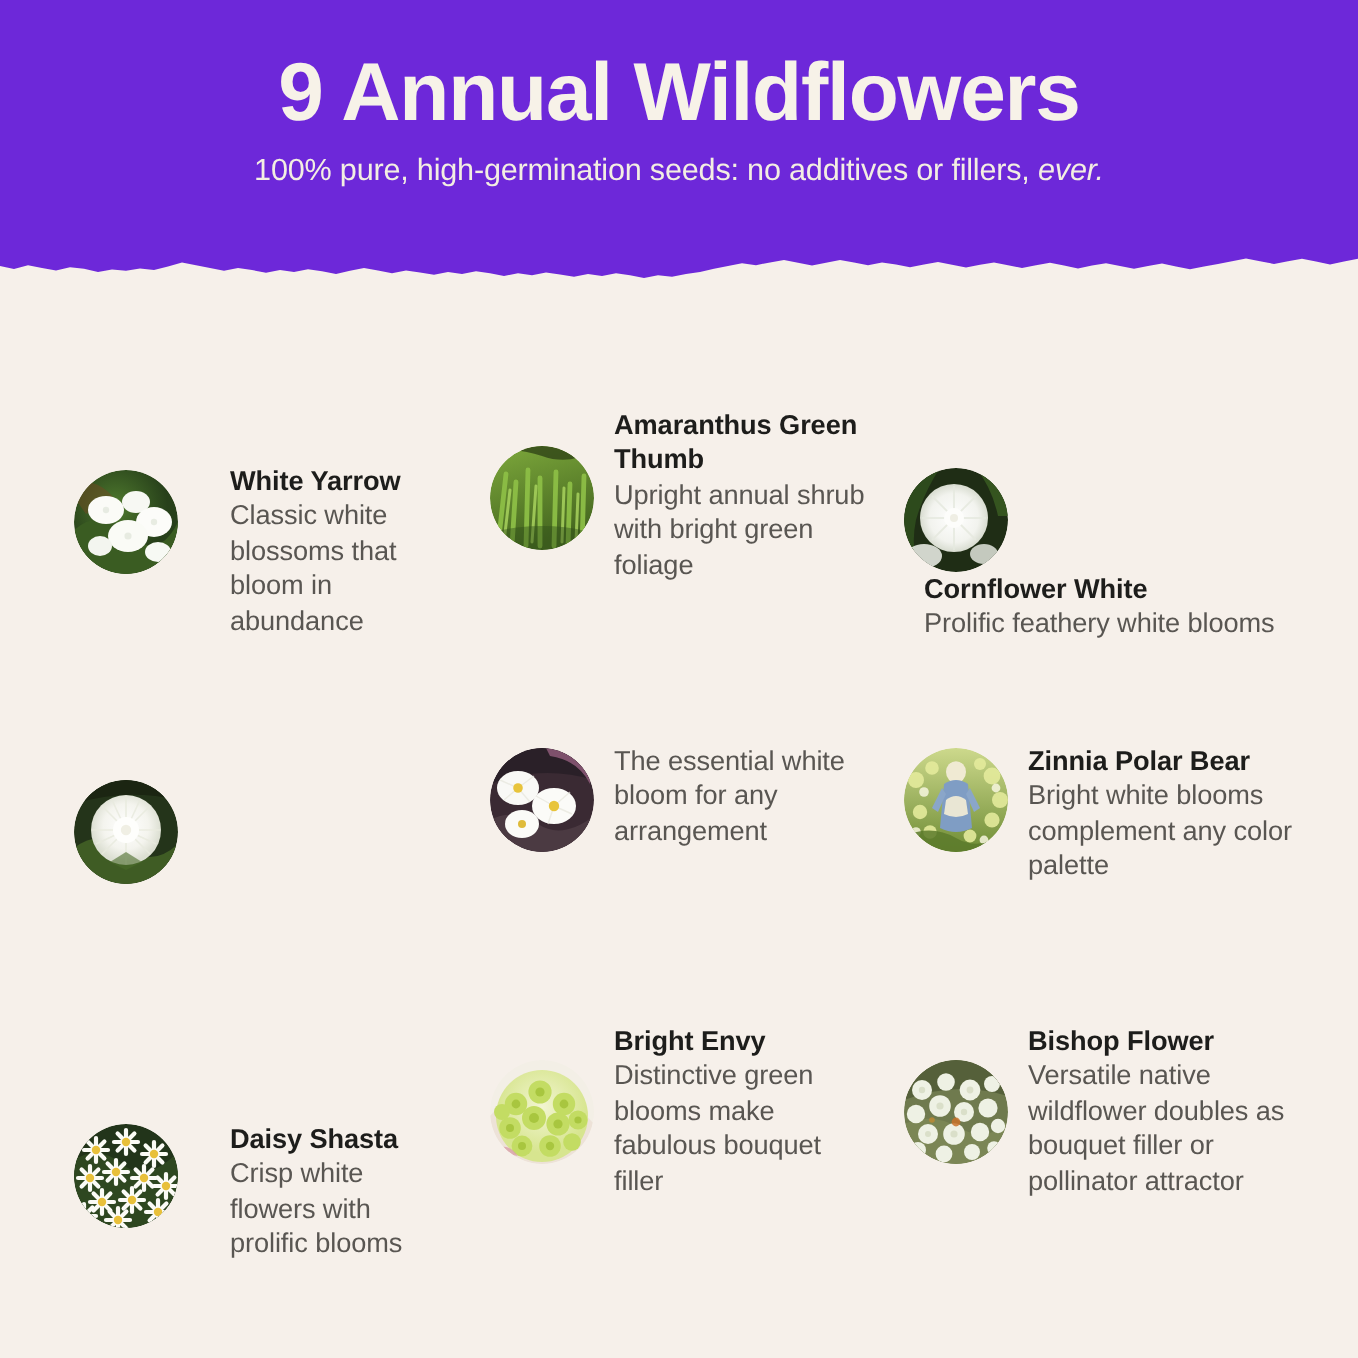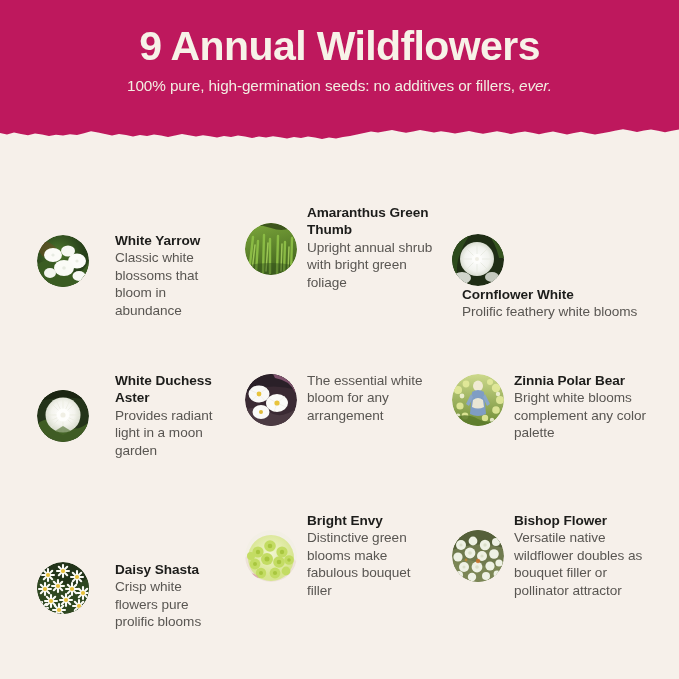--- a/index.html
+++ b/index.html
@@ -13,21 +13,21 @@
     font-family: "Liberation Sans", sans-serif;
     overflow: hidden;
     position: relative;
   }
 
   
   .header {
     position: relative;
     width: 679px;
     height: 144px;
-    background: #be185d;
+    background: #6d28d9;
     box-sizing: border-box;
     padding-top: 24px;
     overflow: hidden;
   }
   .header-title {
     margin: 0;
     text-align: center;
     color: #f7f2e8;
     font-size: 41px;
     font-weight: 700;
@@ -293,24 +293,20 @@
               <path d="M26,25 L19,10"></path>
               <path d="M26,25 L41,32"></path>
               <path d="M26,25 L11,32"></path>
           </g>
           <circle cx="26" cy="25" r="6.5" fill="#fefefc"></circle>
           <circle cx="26" cy="25" r="2.6" fill="#f0efe4"></circle>
           <path d="M18,41 L26,36 L34,41 L26,45 Z" fill="#4a6b2a" opacity="0.6"></path>
         </g>
       </svg>
     </div>
-    <div class="txt">
-      <p class="item-title">White Duchess Aster</p>
-      <p class="item-desc">Provides radiant light in a moon garden</p>
-    </div>
   </div>
 
   <div class="item c2" id="item-5" style="width:190px;">
     <div class="thumb">
       <svg width="52" height="52" viewBox="0 0 52 52">
         <defs>
             <clipPath id="cp5">
               <circle cx="26" cy="26" r="26"></circle>
             </clipPath>
           </defs>
@@ -428,21 +424,21 @@
           <use href="#daisy7" x="14" y="39"></use>
           <use href="#daisy7" x="29" y="38"></use>
           <use href="#daisy7" x="42" y="44"></use>
           <use href="#daisy7" x="5" y="46"></use>
           <use href="#daisy7" x="22" y="48"></use>
         </g>
       </svg>
     </div>
     <div class="txt">
       <p class="item-title">Daisy Shasta</p>
-      <p class="item-desc">Crisp white flowers pure prolific blooms</p>
+      <p class="item-desc">Crisp white flowers with prolific blooms</p>
     </div>
   </div>
 
   <div class="item c2" id="item-8" style="width:190px;">
     <div class="thumb">
       <svg width="52" height="52" viewBox="0 0 52 52">
         <defs>
             <clipPath id="cp8">
               <circle cx="26" cy="26" r="26"></circle>
             </clipPath>

